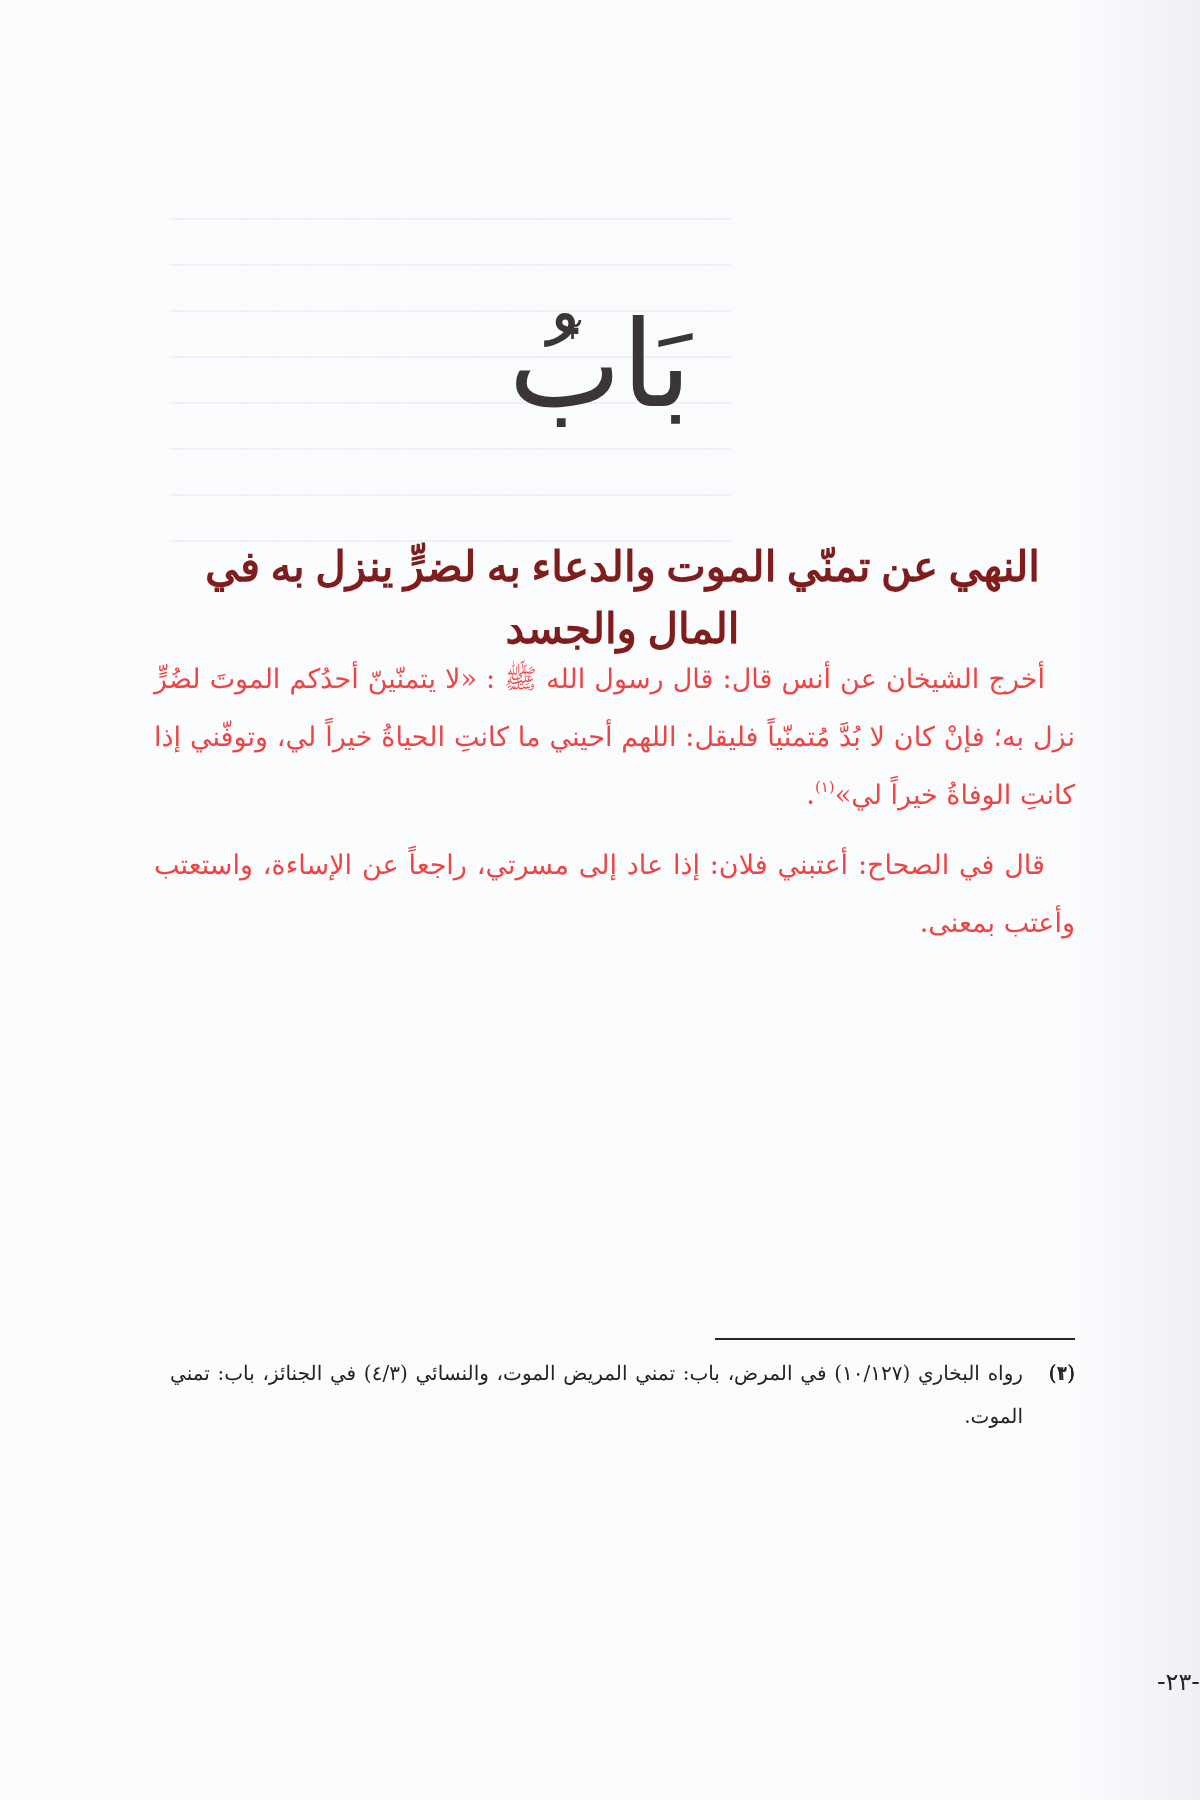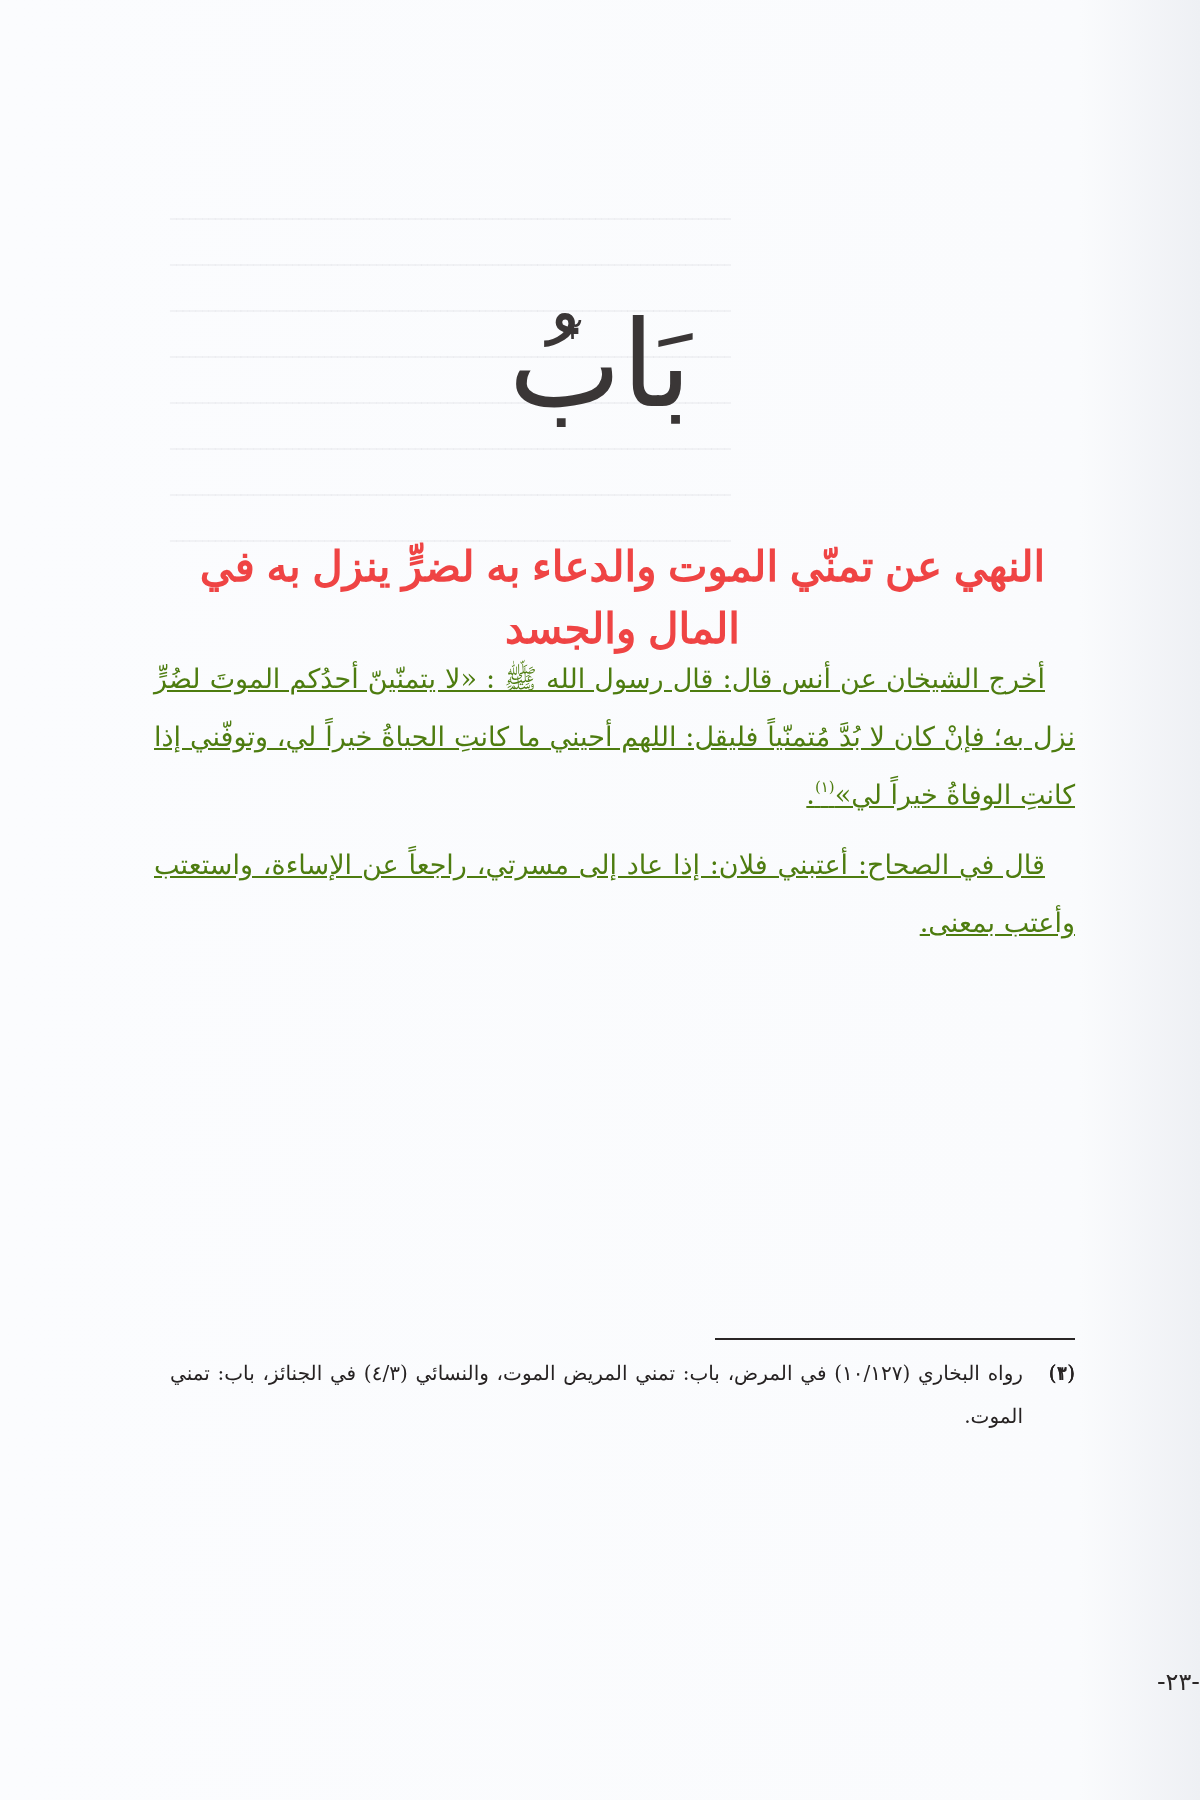--- a/index.html
+++ b/index.html
@@ -62,34 +62,33 @@
     .title {
       position: absolute;
       top: 508px;
       left: 170px;
       right: 125px;
       direction: rtl;
       text-align: center;
       font-size: 42px;
       line-height: 62px;
       font-weight: bold;
-      color: #ef4444;
-      font-family: Liberation Sans, sans-serif;
+      color: #7f1d1d;
+      font-family: Liberation Serif, serif;
     }
     .body-text {
       position: absolute;
       top: 650px;
       left: 154px;
       right: 125px;
       direction: rtl;
       font-size: 27px;
       line-height: 58px;
-      color: #4d7c0f;
+      color: #ef4444;
       text-align: justify;
-      text-decoration: underline;
     }
     .para {
       margin: 0 0 12px 0;
       text-indent: 30px;
     }
     sup.fn-ref {
       font-size: 15px;
       vertical-align: 12px;
       line-height: 0;
     }

